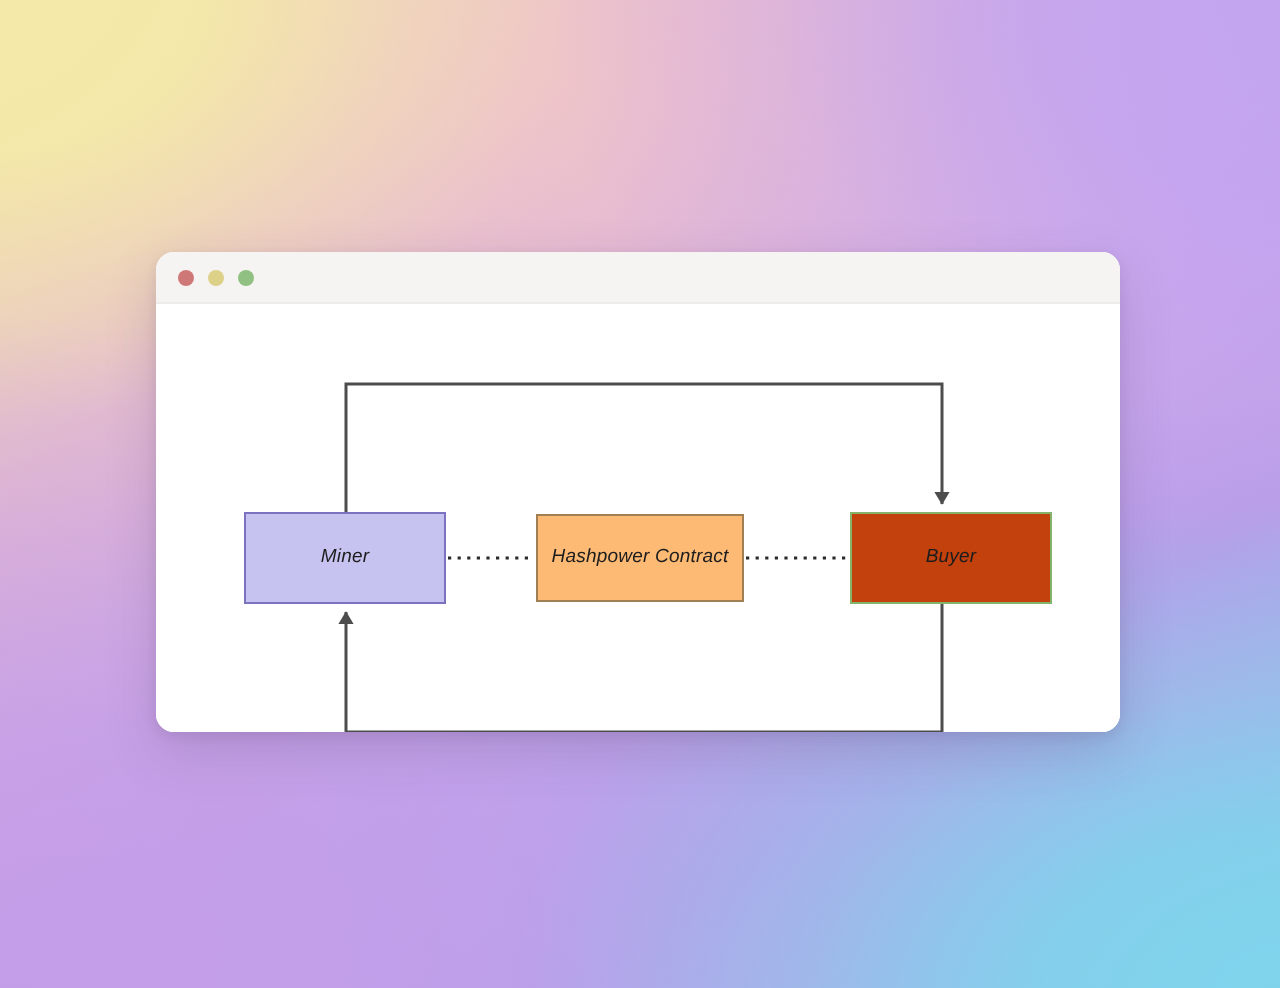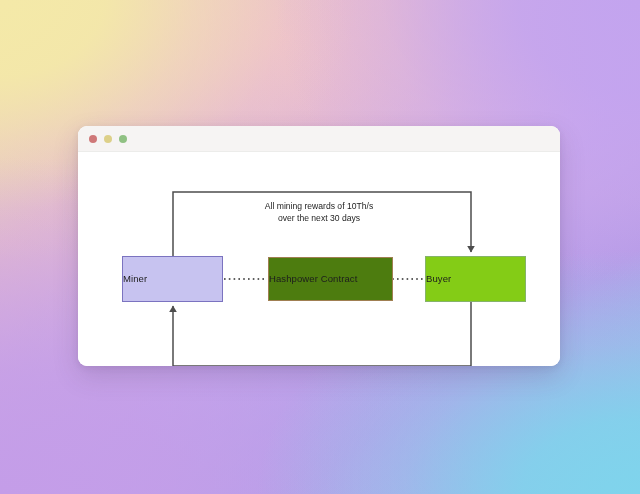--- a/index.html
+++ b/index.html
@@ -70,46 +70,48 @@
     position: absolute;
     left: 0;
     top: 0;
   }
 
   
   .node {
     position: absolute;
     display: flex;
     align-items: center;
+    justify-content: center;
     box-sizing: border-box;
     text-align: center;
+    font-style: italic;
   }
   .node-label {
     font-size: 9.5px;
     color: #1d1d1d;
     letter-spacing: 0.1px;
     line-height: 1.2;
     white-space: nowrap;
   }
   #node-miner {
     left: 44px;  top: 104px;
     width: 101px; height: 46px;
     background: #c7c3f0;
     border: 1.3px solid #7b73c0;
   }
   #node-contract {
     left: 190px; top: 105px;
-    width: 125px; height: 44px;
-    background: #4d7c0f;
+    width: 104px; height: 44px;
+    background: #fdba74;
     border: 1.3px solid #a07f52;
   }
   #node-buyer {
     left: 347px; top: 104px;
     width: 101px; height: 46px;
-    background: #84cc16;
+    background: #c2410c;
     border: 1.3px solid #85b36a;
   }
 
   
   .edge-label {
     position: absolute;
     font-size: 8.6px;
     color: #1d1d1d;
     line-height: 1.45;
     text-align: center;
@@ -162,20 +164,16 @@
     </div>
 
     <div class="node" id="node-contract">
       <span class="node-label">Hashpower Contract</span>
     </div>
 
     <div class="node" id="node-buyer">
       <span class="node-label">Buyer</span>
     </div>
 
-    <div class="edge-label" id="label-rewards">
-      <div>All mining rewards of 10Th/s</div>
-      <div>over the next 30 days</div>
-    </div>
 
 
   </div>
 </div>
 
 </body></html>

